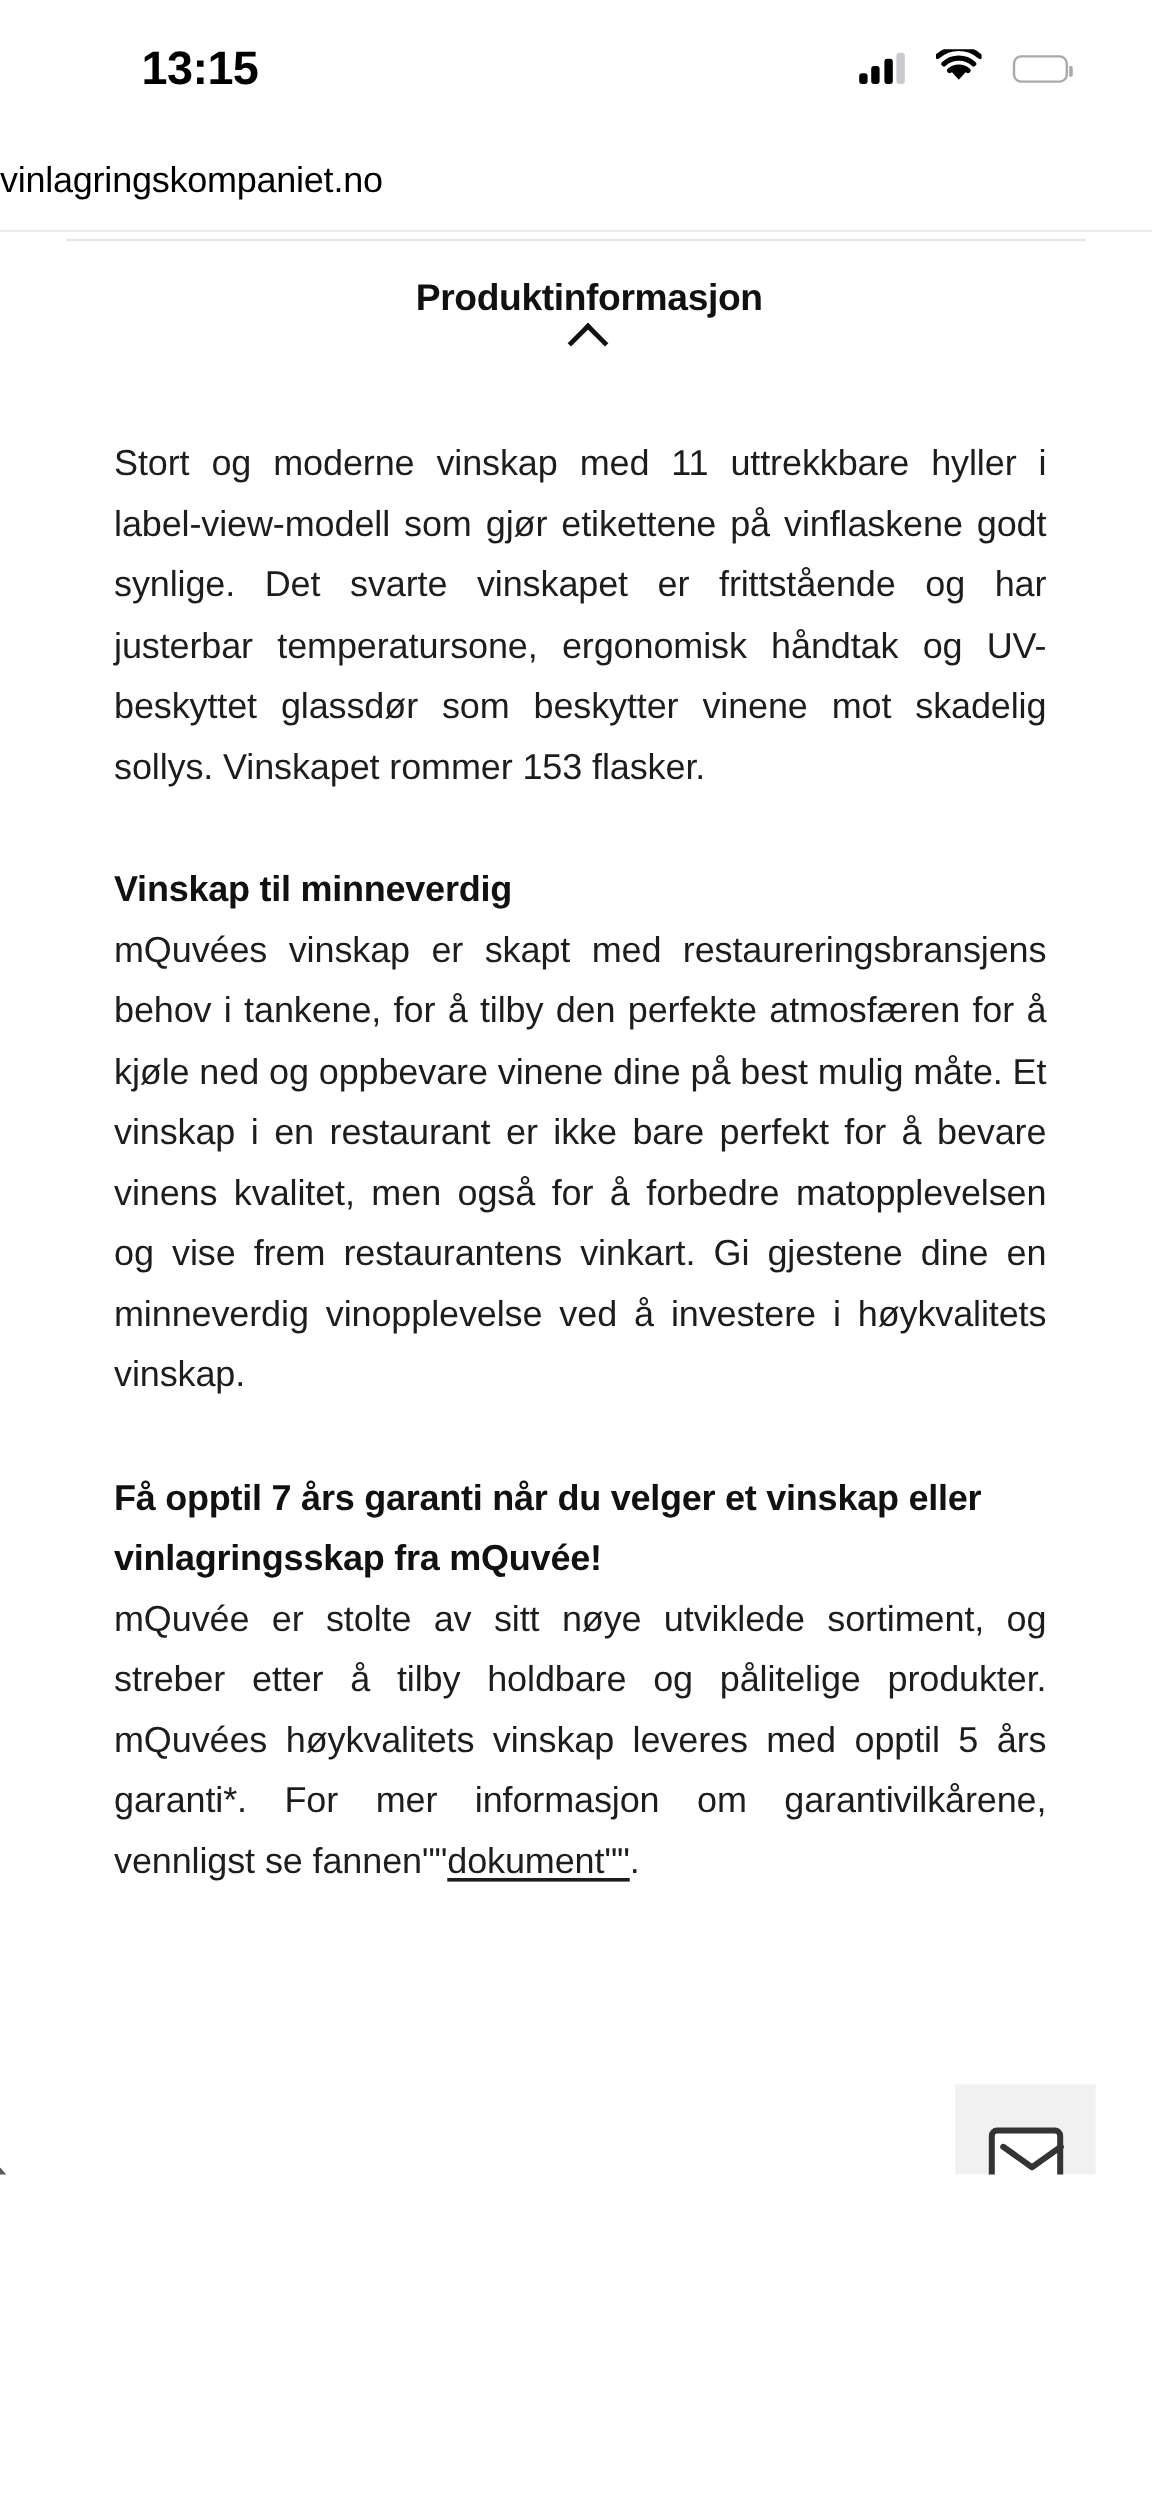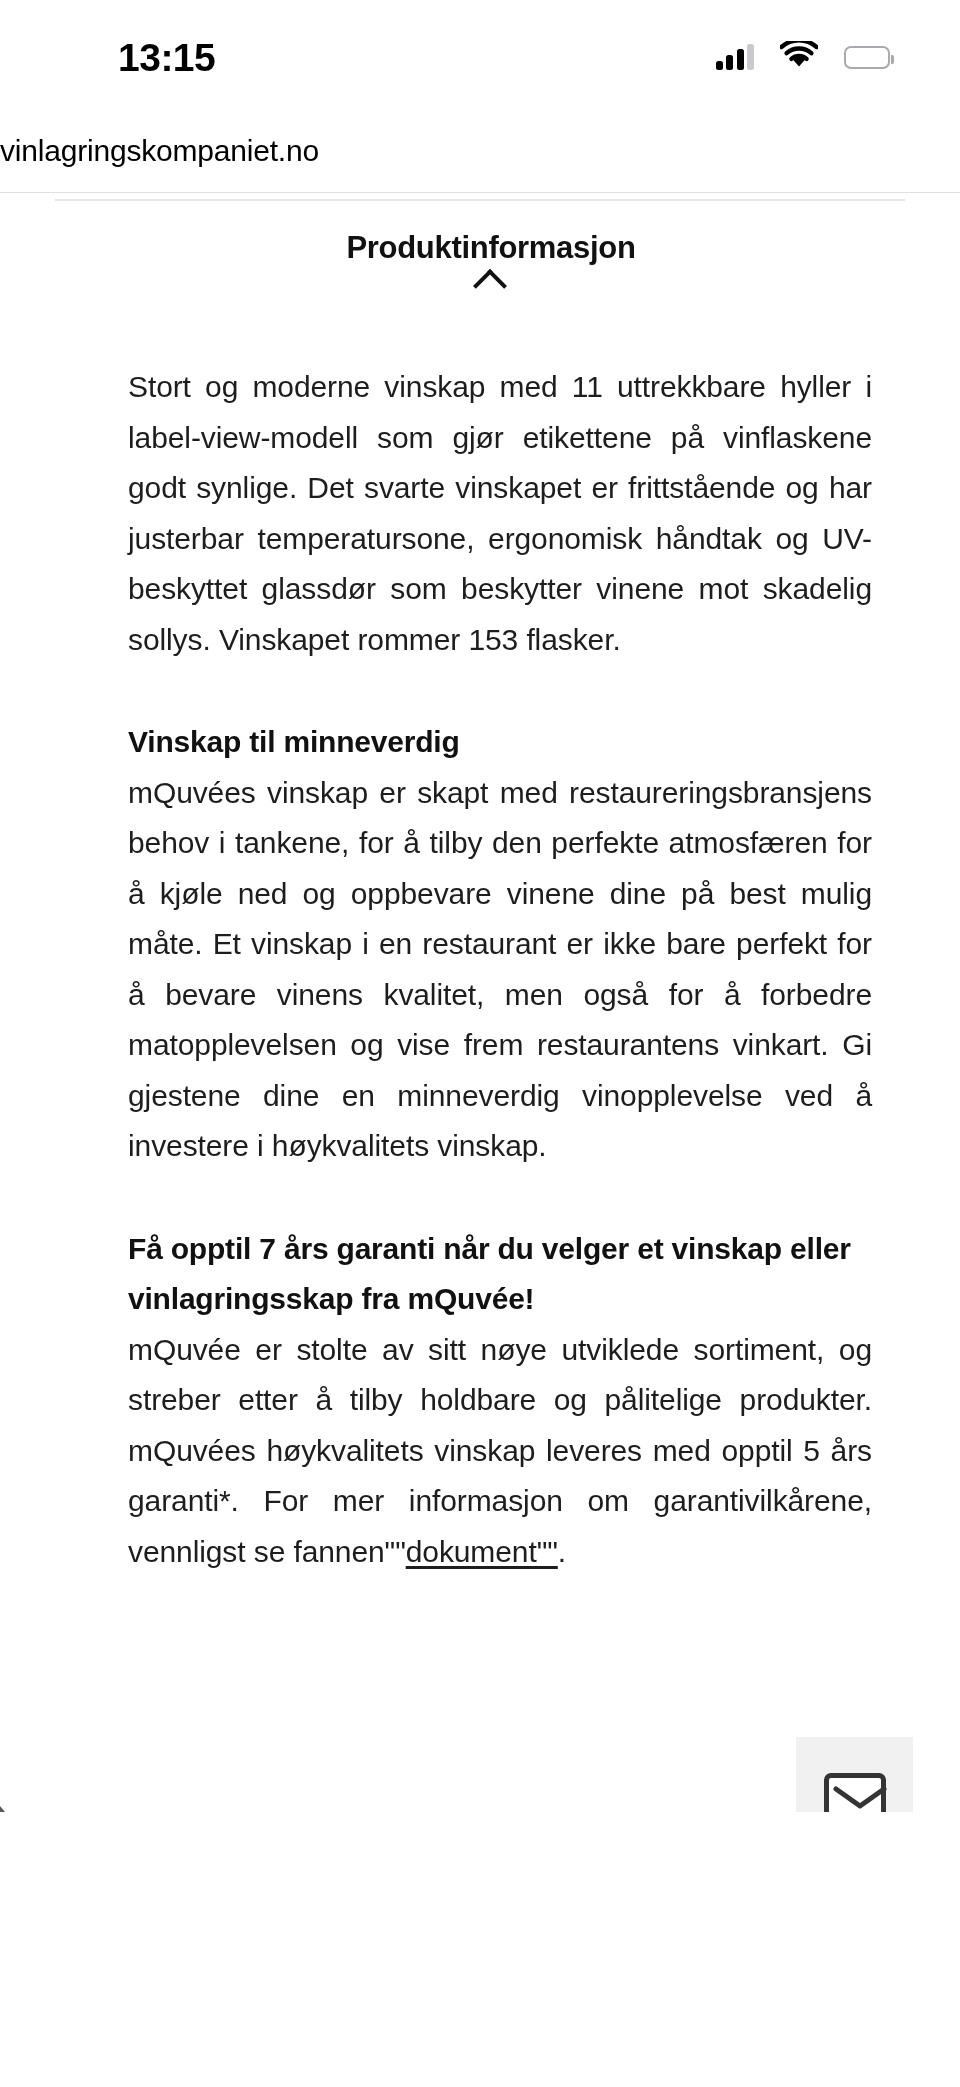--- a/index.html
+++ b/index.html
@@ -134,21 +134,20 @@
     left:4px; top:5px;
     width:20px; height:20px;
     border-left:4px solid #111;
     border-bottom:4px solid #111;
   }
   .chev.up::before   { transform:rotate(135deg); top:8px; }
   .chev.down::before { transform:rotate(-45deg); top:0px; }
 
   .body-wrap {
     padding:0 88px 0 95px;
-    margin-left:33px;
   }
 
   p.para {
     font-size:30px;
     line-height:50.5px;
     color:#1d1d1d;
     text-align:justify;
     text-justify:inter-word;
     letter-spacing:-0.1px;
   }

